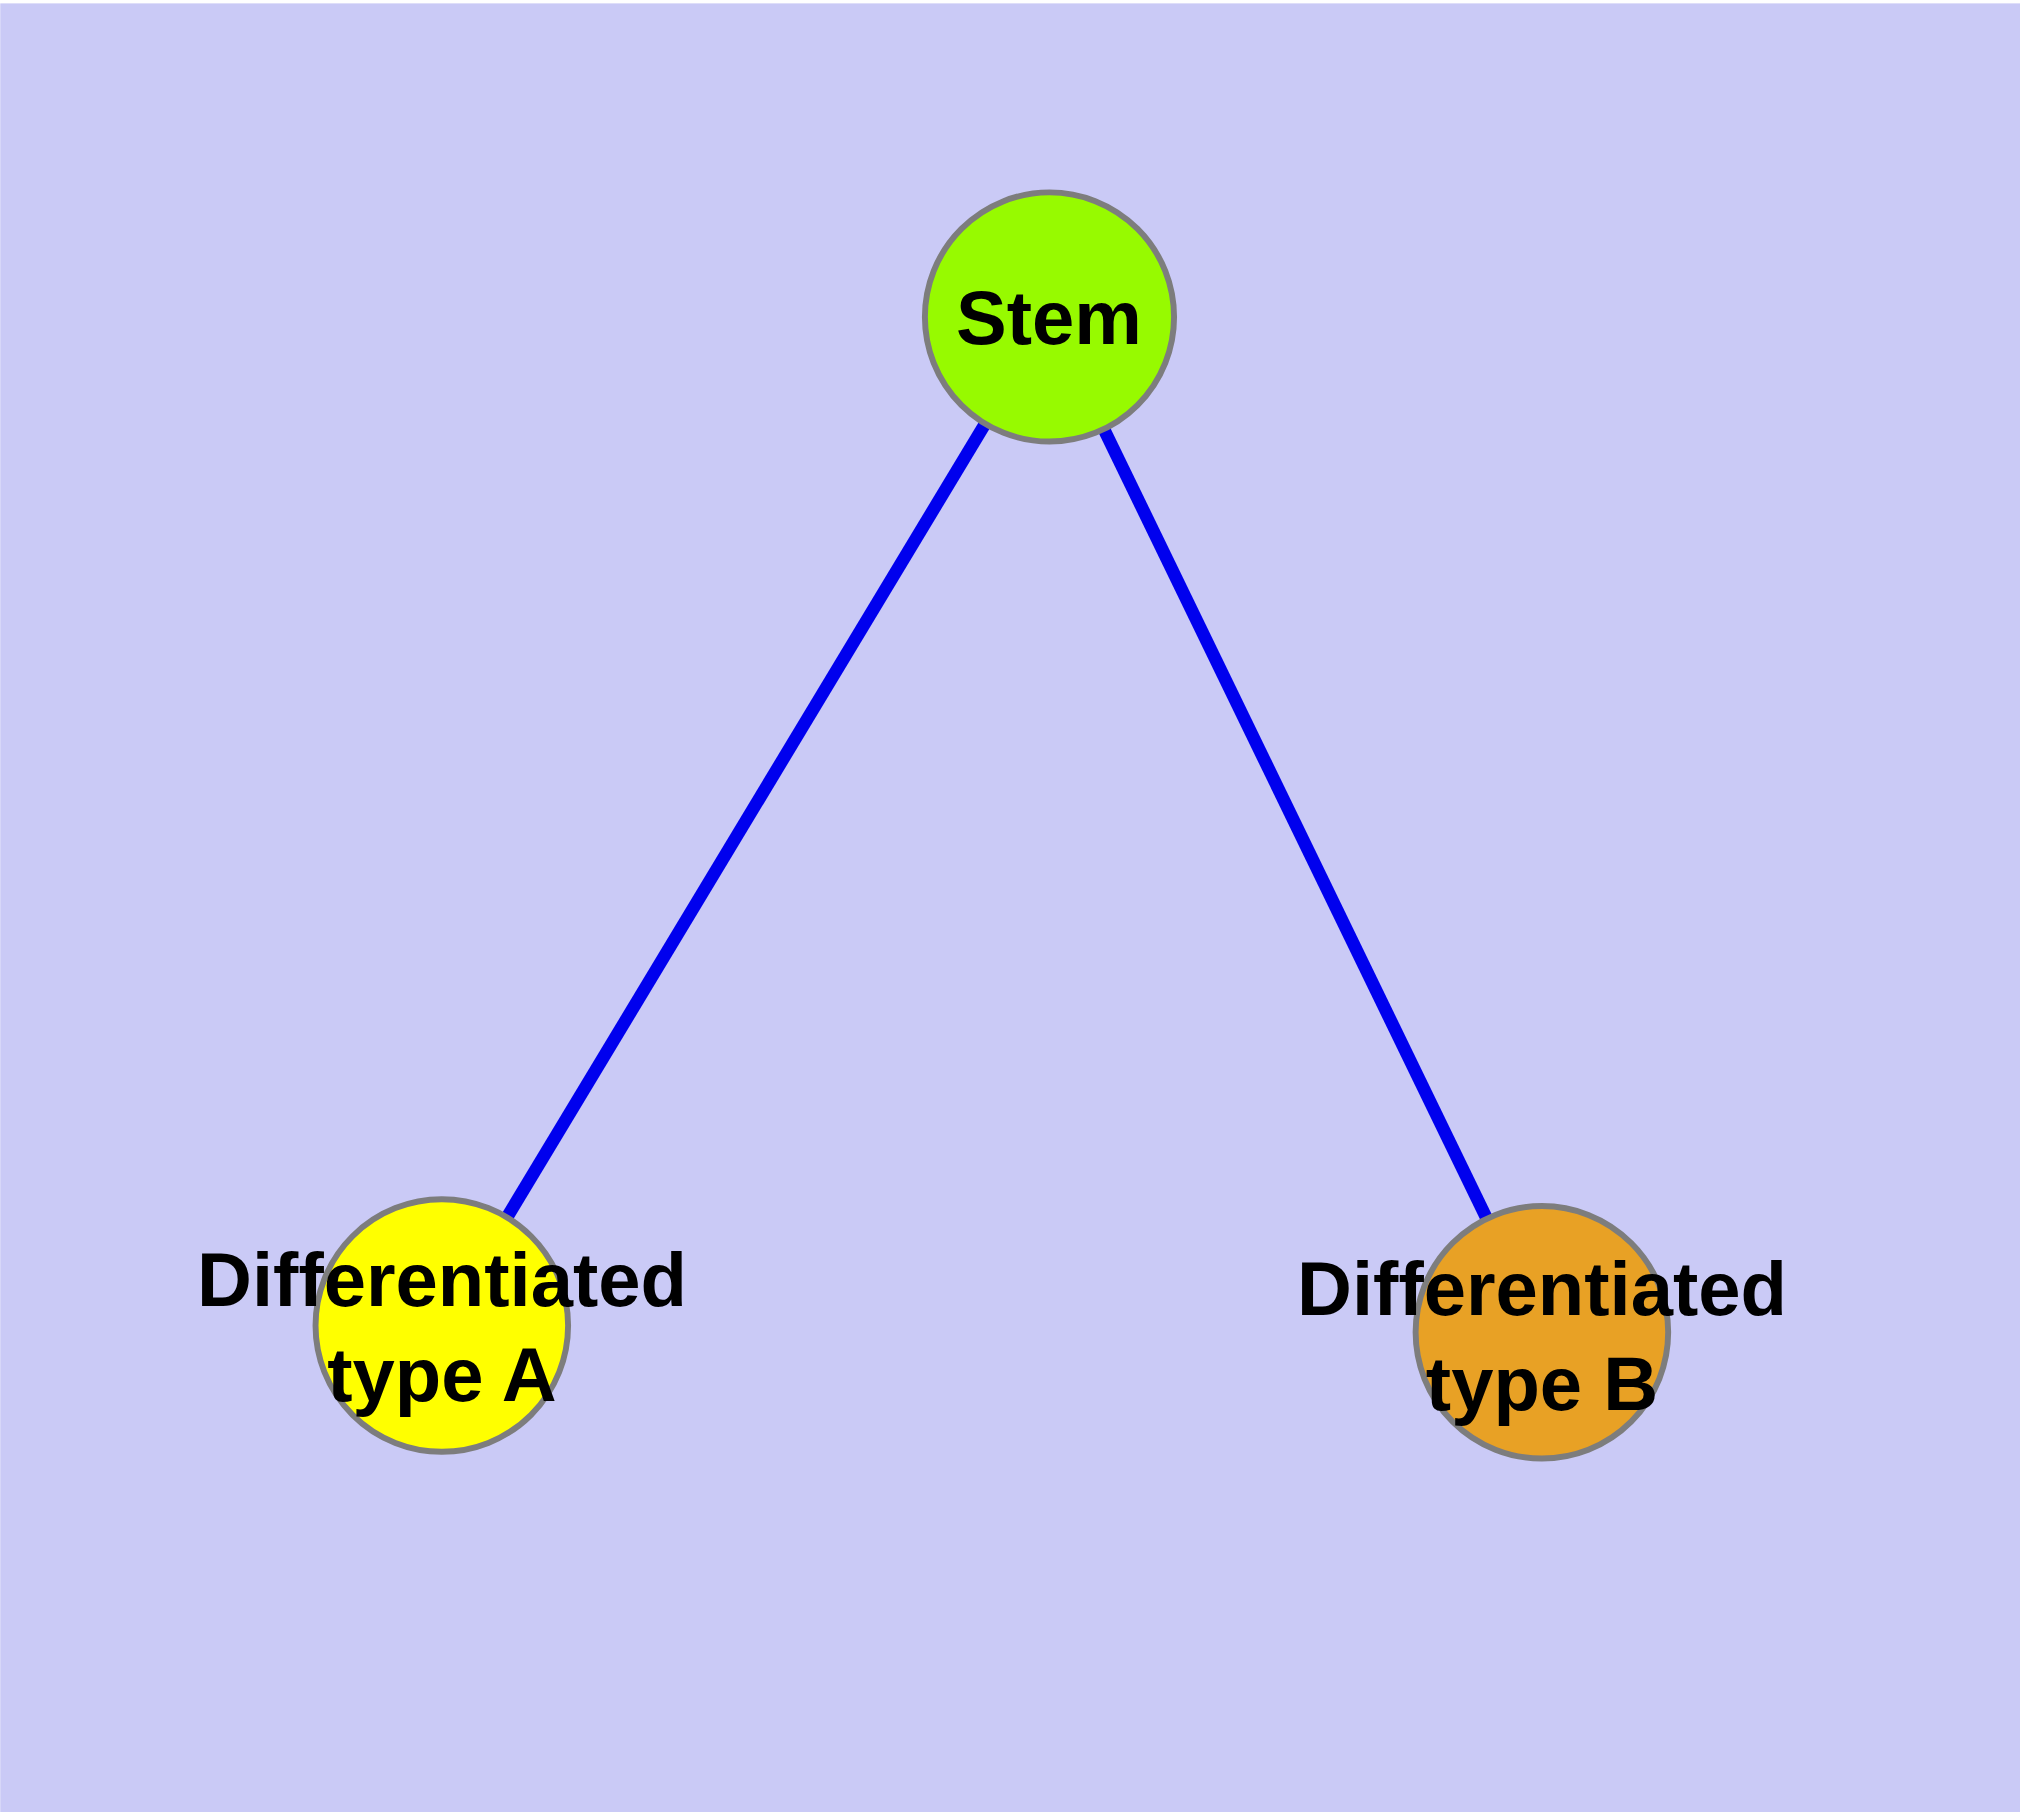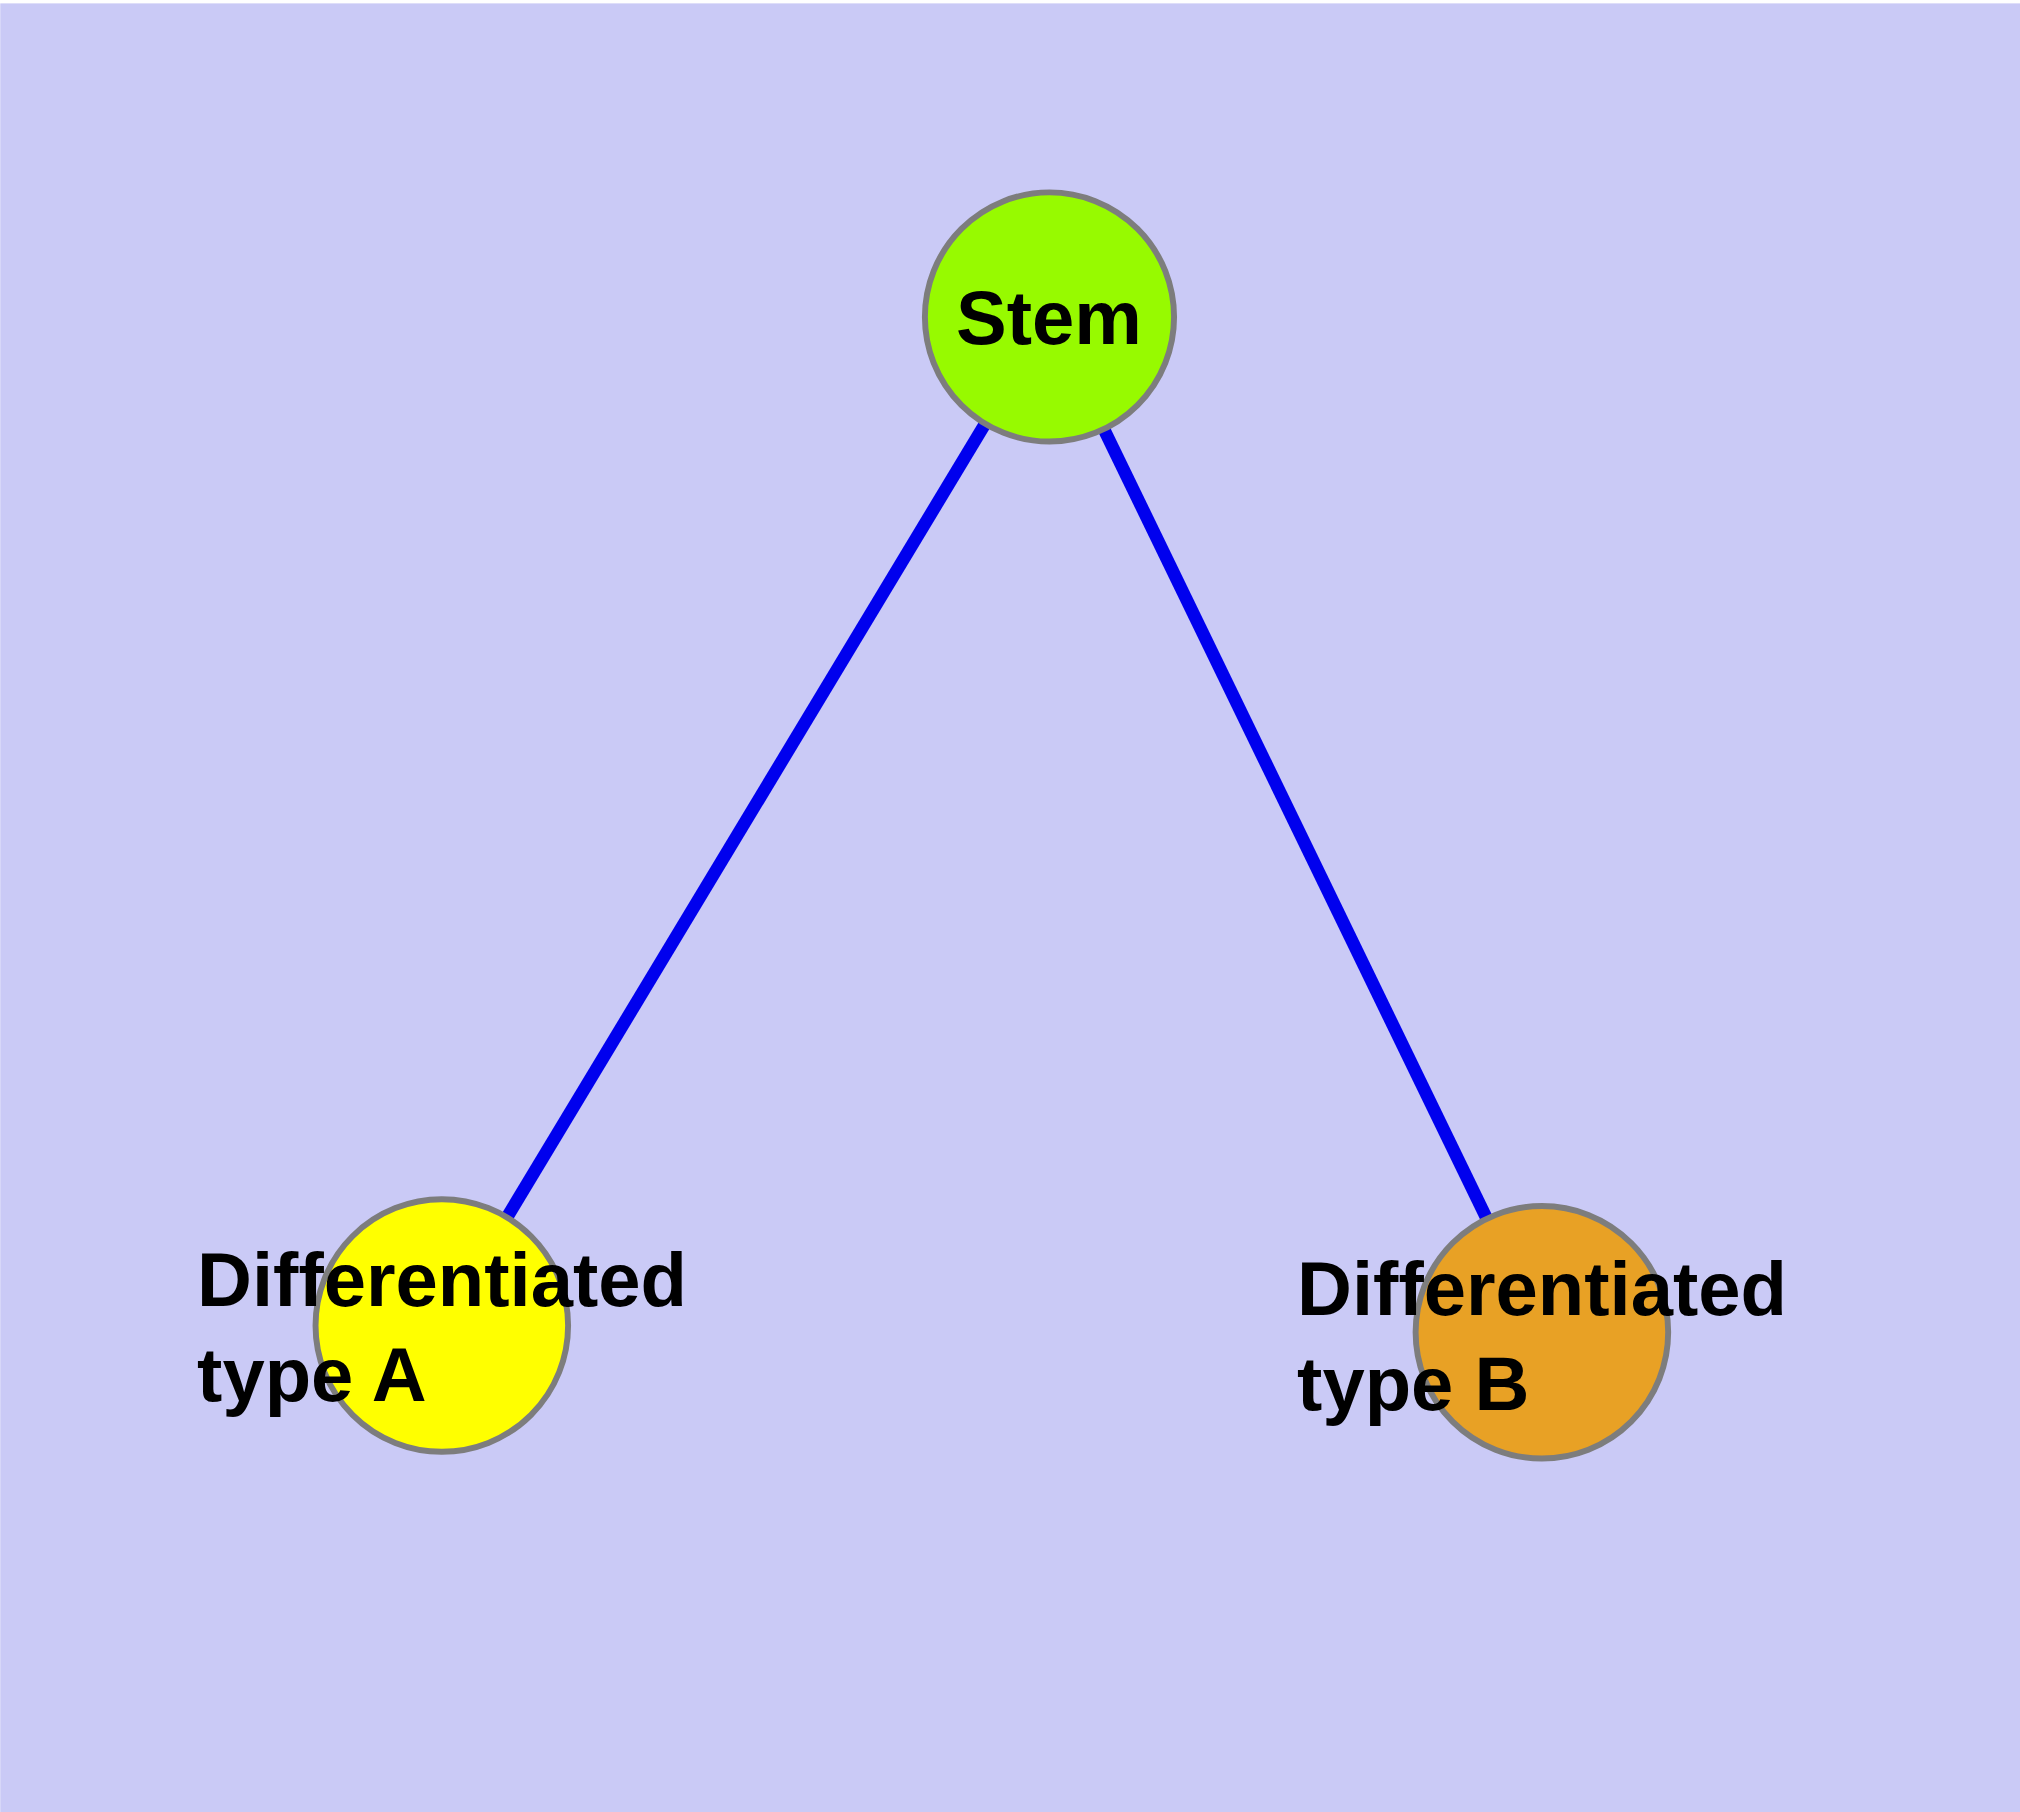--- a/index.html
+++ b/index.html
@@ -19,21 +19,21 @@
     position: absolute;
     left: 0;
     top: 0;
     width: 2021px;
     height: 1812px;
     display: block;
   }
   .node-label {
     position: absolute;
     transform: translate(-50%, -50%);
-    text-align: left;
+    text-align: center;
     font-weight: bold;
     font-size: 76px;
     line-height: 95px;
     color: #000000;
     white-space: pre-line;
     letter-spacing: 0px;
     pointer-events: none;
   }
 </style>
 </head>

